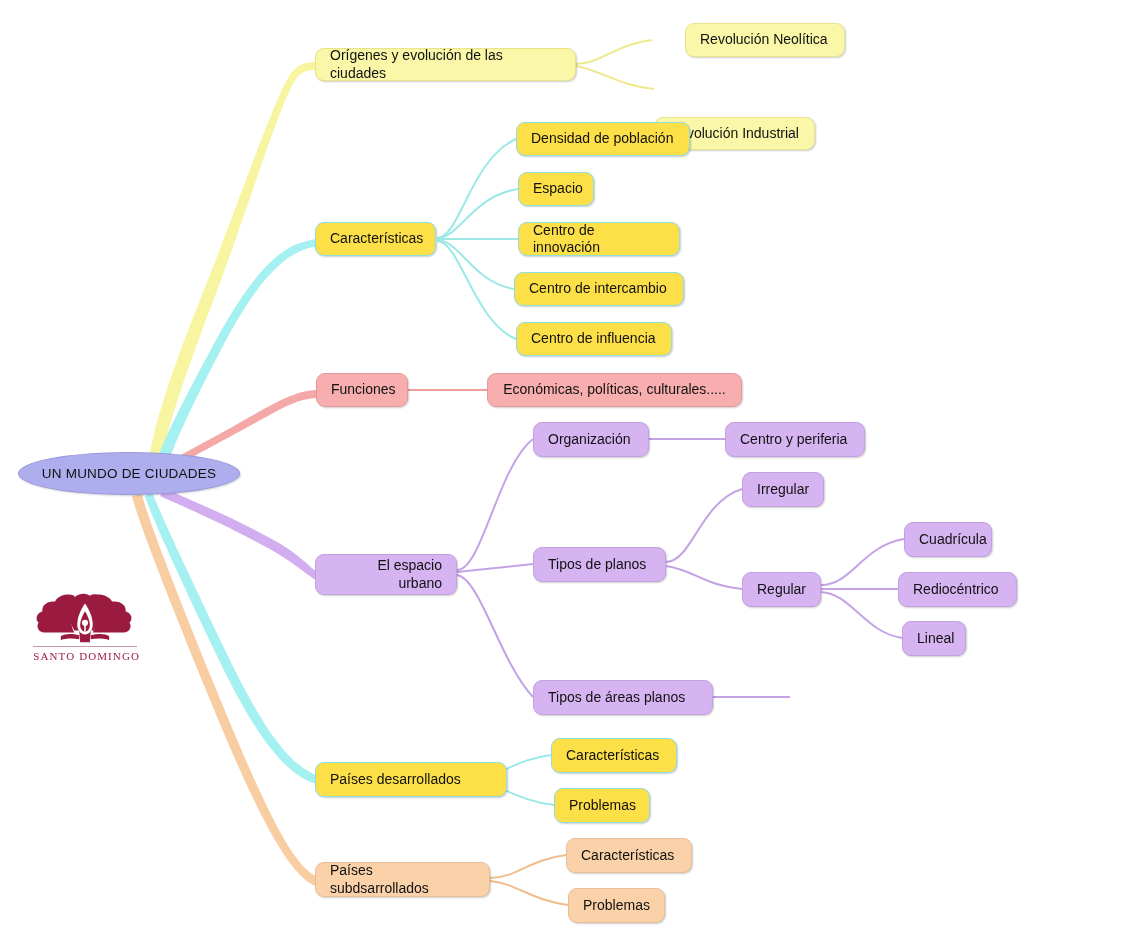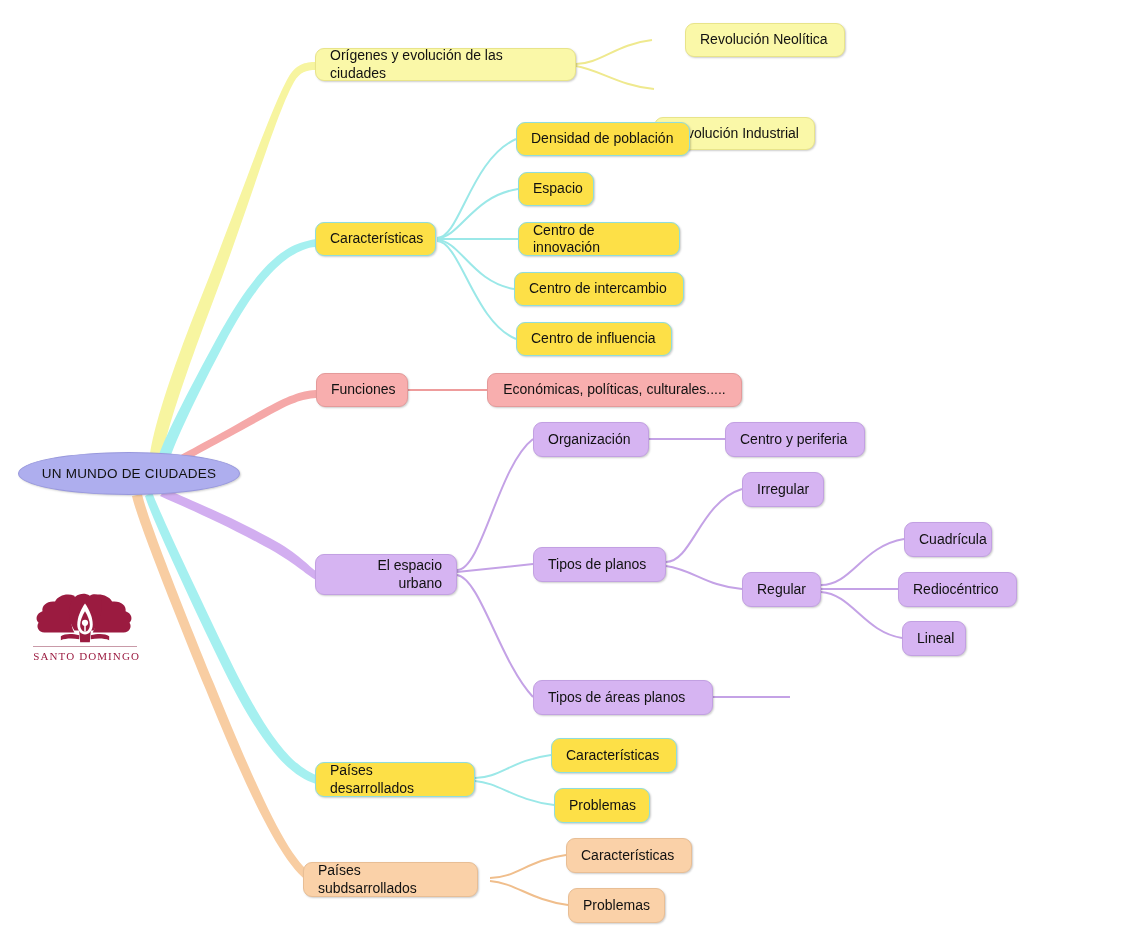--- a/index.html
+++ b/index.html
@@ -192,31 +192,31 @@
   <div class="node c-purple" style="left:898px;top:572px;width:119px;height:35px;">
     <span>Rediocéntrico</span>
   </div>
   <div class="node c-purple" style="left:902px;top:621px;width:64px;height:35px;">
     <span>Lineal</span>
   </div>
   <div class="node c-purple" style="left:533px;top:680px;width:180px;height:35px;">
     <span>Tipos de áreas planos</span>
   </div>
 
-  <div class="node c-cyan" style="left:315px;top:762px;width:160px;height:35px;">
+  <div class="node c-cyan" style="left:315px;top:762px;width:192px;height:35px;">
     <span>Países desarrollados</span>
   </div>
   <div class="node c-cyan" style="left:551px;top:738px;width:126px;height:35px;">
     <span>Características</span>
   </div>
   <div class="node c-cyan" style="left:554px;top:788px;width:96px;height:35px;">
     <span>Problemas</span>
   </div>
 
-  <div class="node c-orange" style="left:303px;top:862px;width:175px;height:35px;justify-content:flex-end;">
+  <div class="node c-orange" style="left:315px;top:862px;width:175px;height:35px;justify-content:flex-end;">
     <span>Países subdsarrollados</span>
   </div>
   <div class="node c-orange" style="left:566px;top:838px;width:126px;height:35px;">
     <span>Características</span>
   </div>
   <div class="node c-orange" style="left:568px;top:888px;width:97px;height:35px;">
     <span>Problemas</span>
   </div>
 
   <div id="logo">

